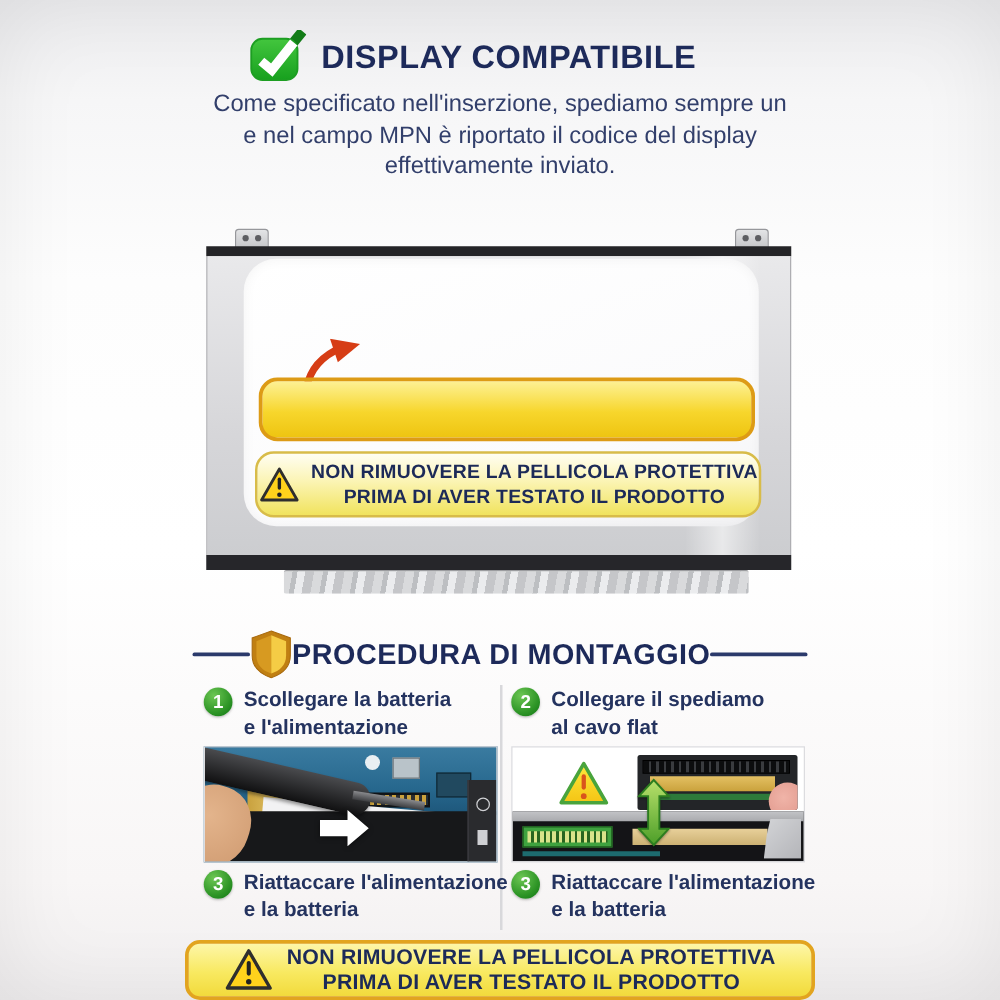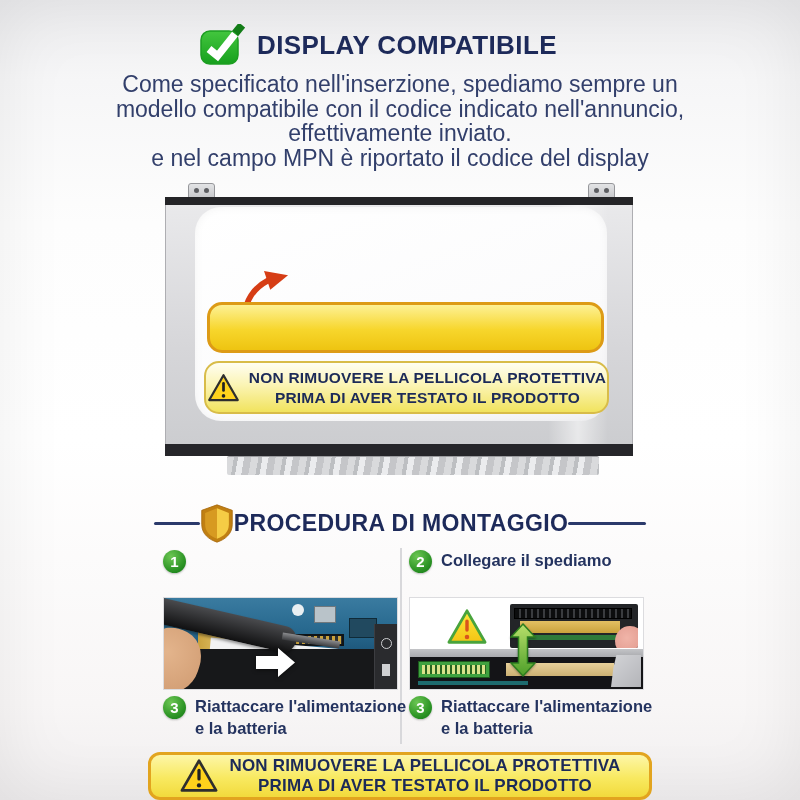--- a/index.html
+++ b/index.html
@@ -5,21 +5,21 @@
   html,body{margin:0;padding:0;background:#e9e9ea;}
   .stage{
     position:relative;width:800px;height:800px;overflow:hidden;
     font-family:"Liberation Sans", sans-serif;
     background:linear-gradient(180deg,#ececee 0%,#f6f6f7 10%,#fdfdfd 28%,#ffffff 55%,#f8f6f6 88%,#f0eeef 100%);
     box-shadow:inset 0 0 70px rgba(0,0,0,0.07);
   }
   
   .header-row{position:absolute;left:0;top:24px;width:756px;display:flex;align-items:center;justify-content:center;gap:12px;}
   .title{font-size:26px;font-weight:800;color:#1d2a5a;letter-spacing:.4px;}
-  .intro{position:absolute;left:100px;top:72px;width:600px;text-align:center;color:#323f6b;font-size:23px;line-height:24.5px;font-weight:500;}
+  .intro{position:absolute;left:100px;top:72px;width:600px;text-align:center;color:#323f6b;font-size:19px;line-height:24.5px;font-weight:500;}
   .intro span{display:block;}
   
   .panel{position:absolute;left:165px;top:183px;width:468px;height:292px;}
   .hinge{position:absolute;top:0;width:27px;height:17px;background:linear-gradient(180deg,#e3e4e6,#c4c5c8);border:1px solid #96979b;border-radius:3px 3px 1px 1px;box-sizing:border-box;}
   .hinge::before,.hinge::after{content:"";position:absolute;top:4px;width:5px;height:5px;border-radius:50%;background:#5d5e62;}
   .hinge::before{left:5px;} .hinge::after{right:5px;}
   .hinge-l{left:23px;} .hinge-r{left:423px;}
   .panel-topbar{position:absolute;left:0;top:14px;width:468px;height:8px;background:#242427;}
   .panel-body{position:absolute;left:0;top:22px;width:468px;height:239px;background:linear-gradient(180deg,#e9e9eb,#d6d6d9 60%,#cccdd0);border-left:1px solid #aeaeb2;border-right:1px solid #aeaeb2;box-sizing:border-box;}
   .panel-body::after{content:"";position:absolute;right:24px;top:0;width:60px;height:100%;background:linear-gradient(90deg,rgba(255,255,255,0),rgba(255,255,255,.55),rgba(255,255,255,0));}
@@ -108,23 +108,22 @@
       </defs>
       <path d="M30 17 L43 1" stroke="#127c17" stroke-width="8" fill="none"></path>
       <rect x="2" y="7" width="37" height="33" rx="9" fill="url(#gGreen)" stroke="#1d9e22" stroke-width="1.5"></rect>
       <path d="M10 25 L18.5 32 L36 10" stroke="#ffffff" stroke-width="7.5" fill="none"></path>
     </svg>
     <div class="title">DISPLAY COMPATIBILE</div>
   </div>
 
   <div class="intro">
     <span>Come specificato nell'inserzione, spediamo sempre un</span>
-    <span>modello compatibile con il codice indicato nell'annuncio,</span>
+    <span>e nel campo MPN è riportato il codice del display</span>
     <span>effettivamente inviato.</span>
-    <span>e nel campo MPN è riportato il codice del display</span>
   </div>
 
   <div class="panel">
     <div class="hinge hinge-l"></div>
     <div class="hinge hinge-r"></div>
     <div class="panel-topbar"></div>
     <div class="panel-body"></div>
     <div class="panel-screen"></div>
     <div class="panel-botbar"></div>
     <div class="panel-foil"></div>
@@ -158,26 +157,31 @@
       <path d="M20 5 L34 10.5 V24 C34 33 28 38.5 20 41 Z" fill="#f5cc45"></path>
     </svg>
     <div class="proc-title">PROCEDURA DI MONTAGGIO</div>
     <div class="navline r"></div>
   </div>
 
   <div class="vdivider"></div>
 
   <div class="step" style="left:163px;top:549px;">
     <div class="step-num">1</div>
+    <div class="step-text">
+      <span>Scollegare la batteria</span>
+      <span>e l'alimentazione</span>
+    </div>
   </div>
 
   <div class="step" style="left:409px;top:549px;">
     <div class="step-num">2</div>
     <div class="step-text">
       <span>Collegare il spediamo</span>
+      <span>al cavo flat</span>
     </div>
   </div>
 
   <div class="photo photo-left">
     <div class="pl-pcb"></div>
     <div class="pl-dot"></div>
     <div class="pl-chip"></div>
     <div class="pl-chip2"></div>
     <div class="pl-ribbon"></div>
     <div class="pl-conn"></div>

